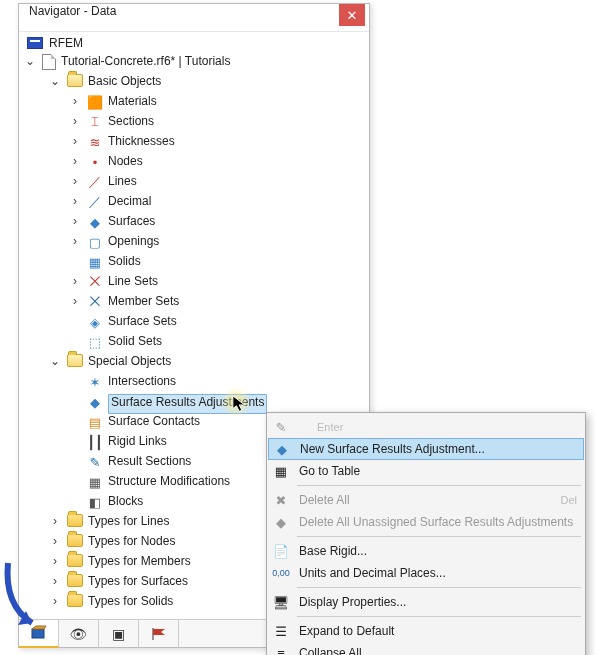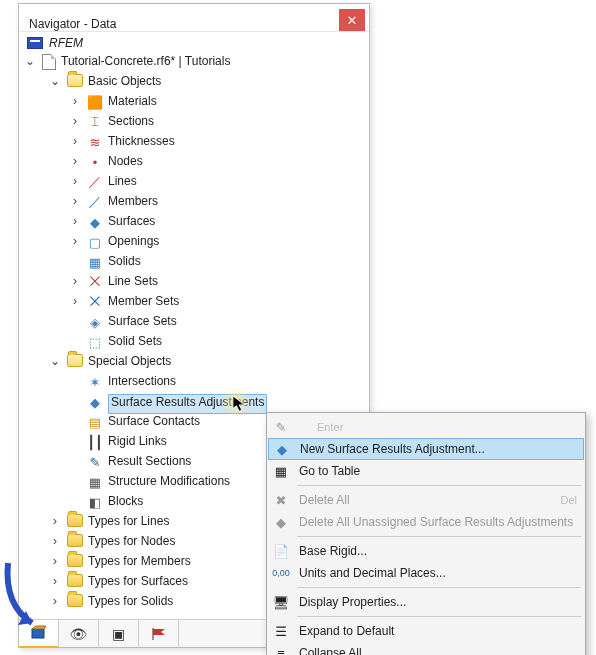--- a/index.html
+++ b/index.html
@@ -18,41 +18,40 @@
     left: 18px;
     top: 3px;
     width: 352px;
     height: 645px;
     border: 1px solid #bbb;
     background: #fff;
     box-shadow: 2px 2px 6px rgba(0,0,0,0.15);
   }
   .titlebar {
     display: flex;
-    align-items: flex-end;
+    align-items: flex-start;
     justify-content: space-between;
     height: 28px;
     padding: 0 4px 0 10px;
     background: #fff;
     border-bottom: 1px solid #e6e6e6;
   }
   .titlebar-text { color: #222; }
   .close-btn {
     width: 26px; height: 22px;
     background: #d9534f;
     color: #fff;
     display: flex; align-items:center; justify-content:center;
     font-size: 13px;
     cursor: pointer;
   }
   .app-row {
     display: flex; align-items: center;
     padding: 4px 8px;
     gap: 6px;
-    font-style: italic;
   }
   .app-icon {
     width: 16px; height: 12px;
     background: linear-gradient(#2a4fbf,#2a4fbf);
     border: 1px solid #1e3a8a;
     position: relative;
   }
   .app-icon::after {
     content: ""; position: absolute; inset: 2px;
     border-top: 2px solid #fff;
@@ -230,21 +229,21 @@
     <div class="row">
         <span class="ind i2"></span>
         <span class="tw col"></span>
         <span class="ic" style="color:#c0392b">／</span>
         <span class="label">Lines</span>
       </div>
     <div class="row">
         <span class="ind i2"></span>
         <span class="tw col"></span>
         <span class="ic" style="color:#1e6aa8">／</span>
-        <span class="label">Members</span>
+        <span class="label">Decimal</span>
       </div>
     <div class="row">
         <span class="ind i2"></span>
         <span class="tw col"></span>
         <span class="ic" style="color:#3b82c4">◆</span>
         <span class="label">Surfaces</span>
       </div>
     <div class="row">
         <span class="ind i2"></span>
         <span class="tw col"></span>

